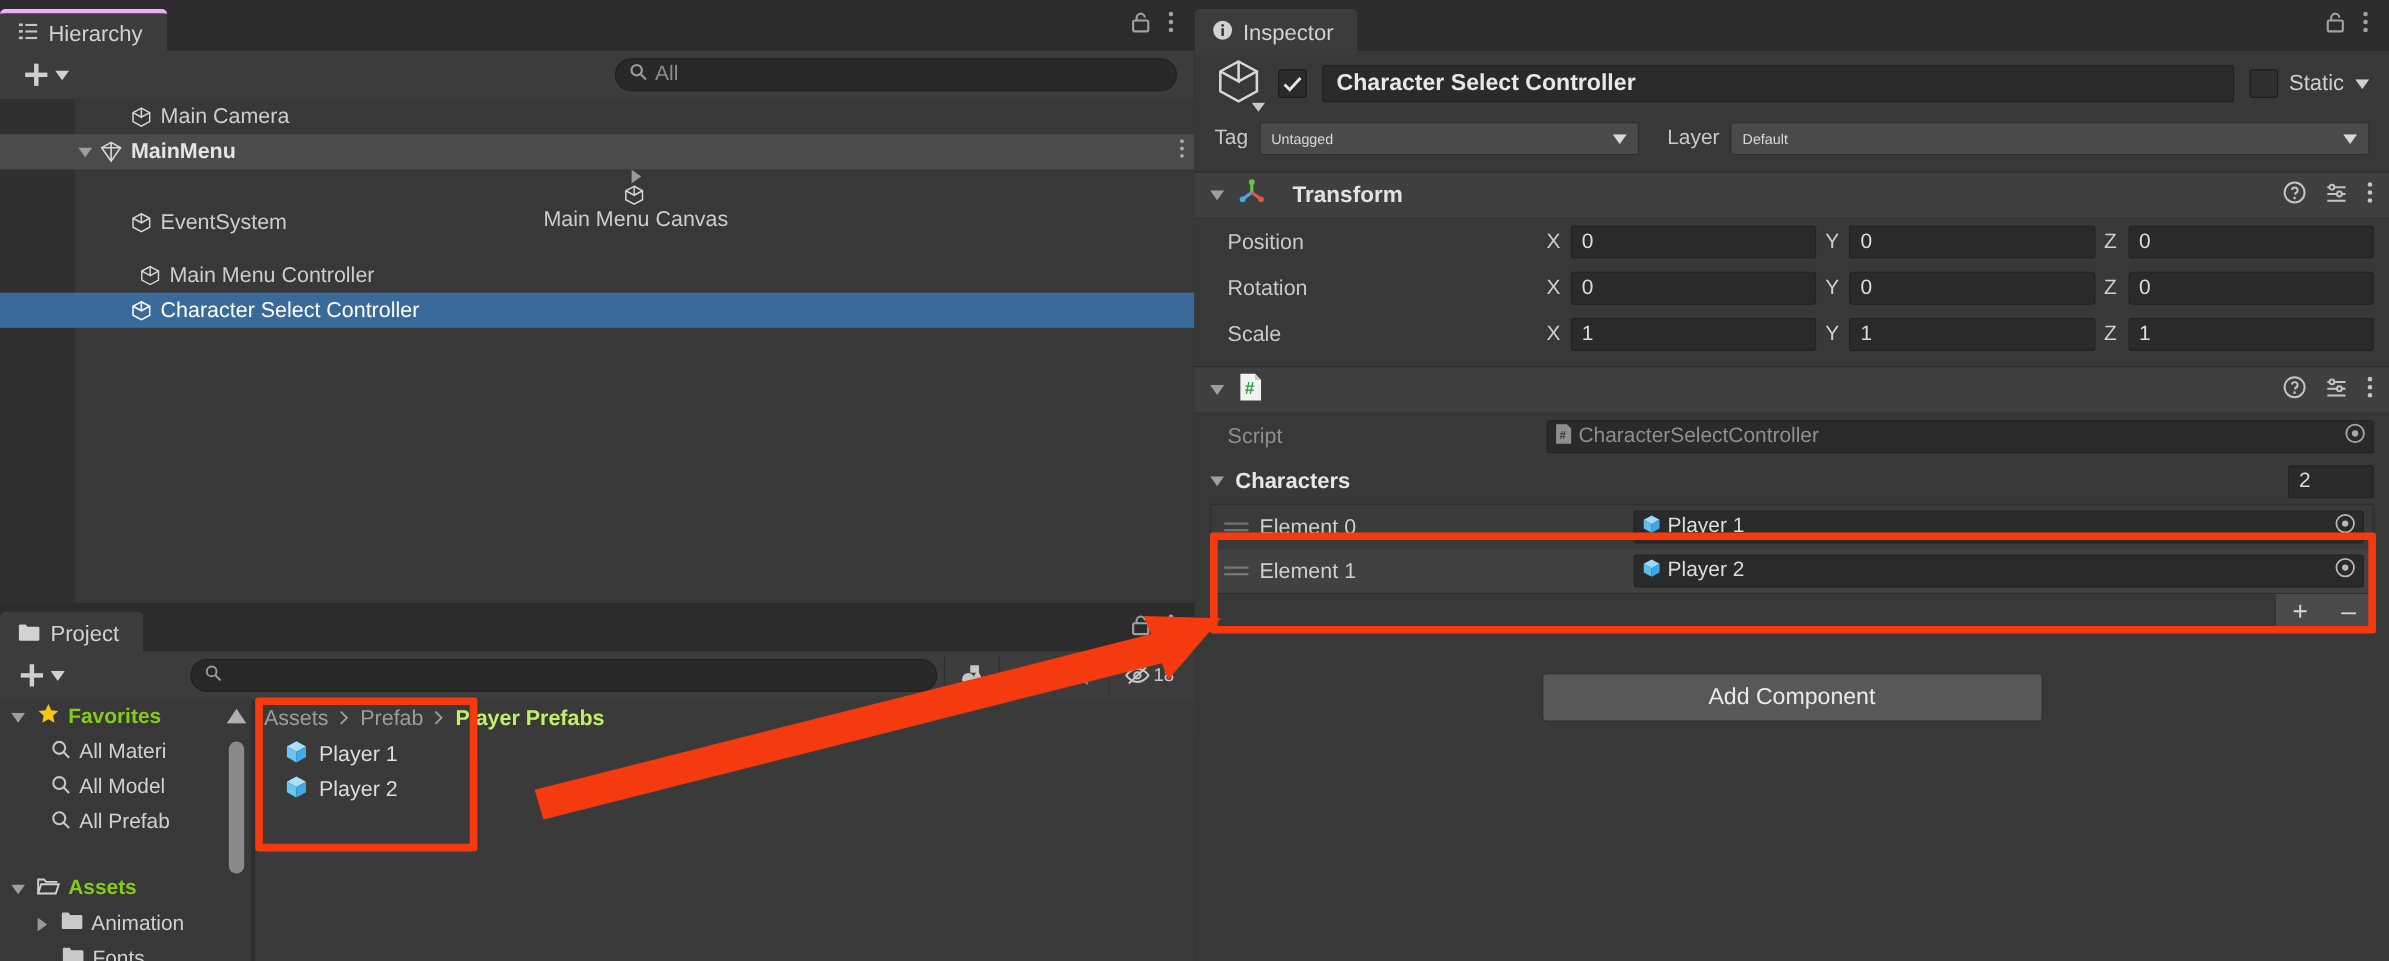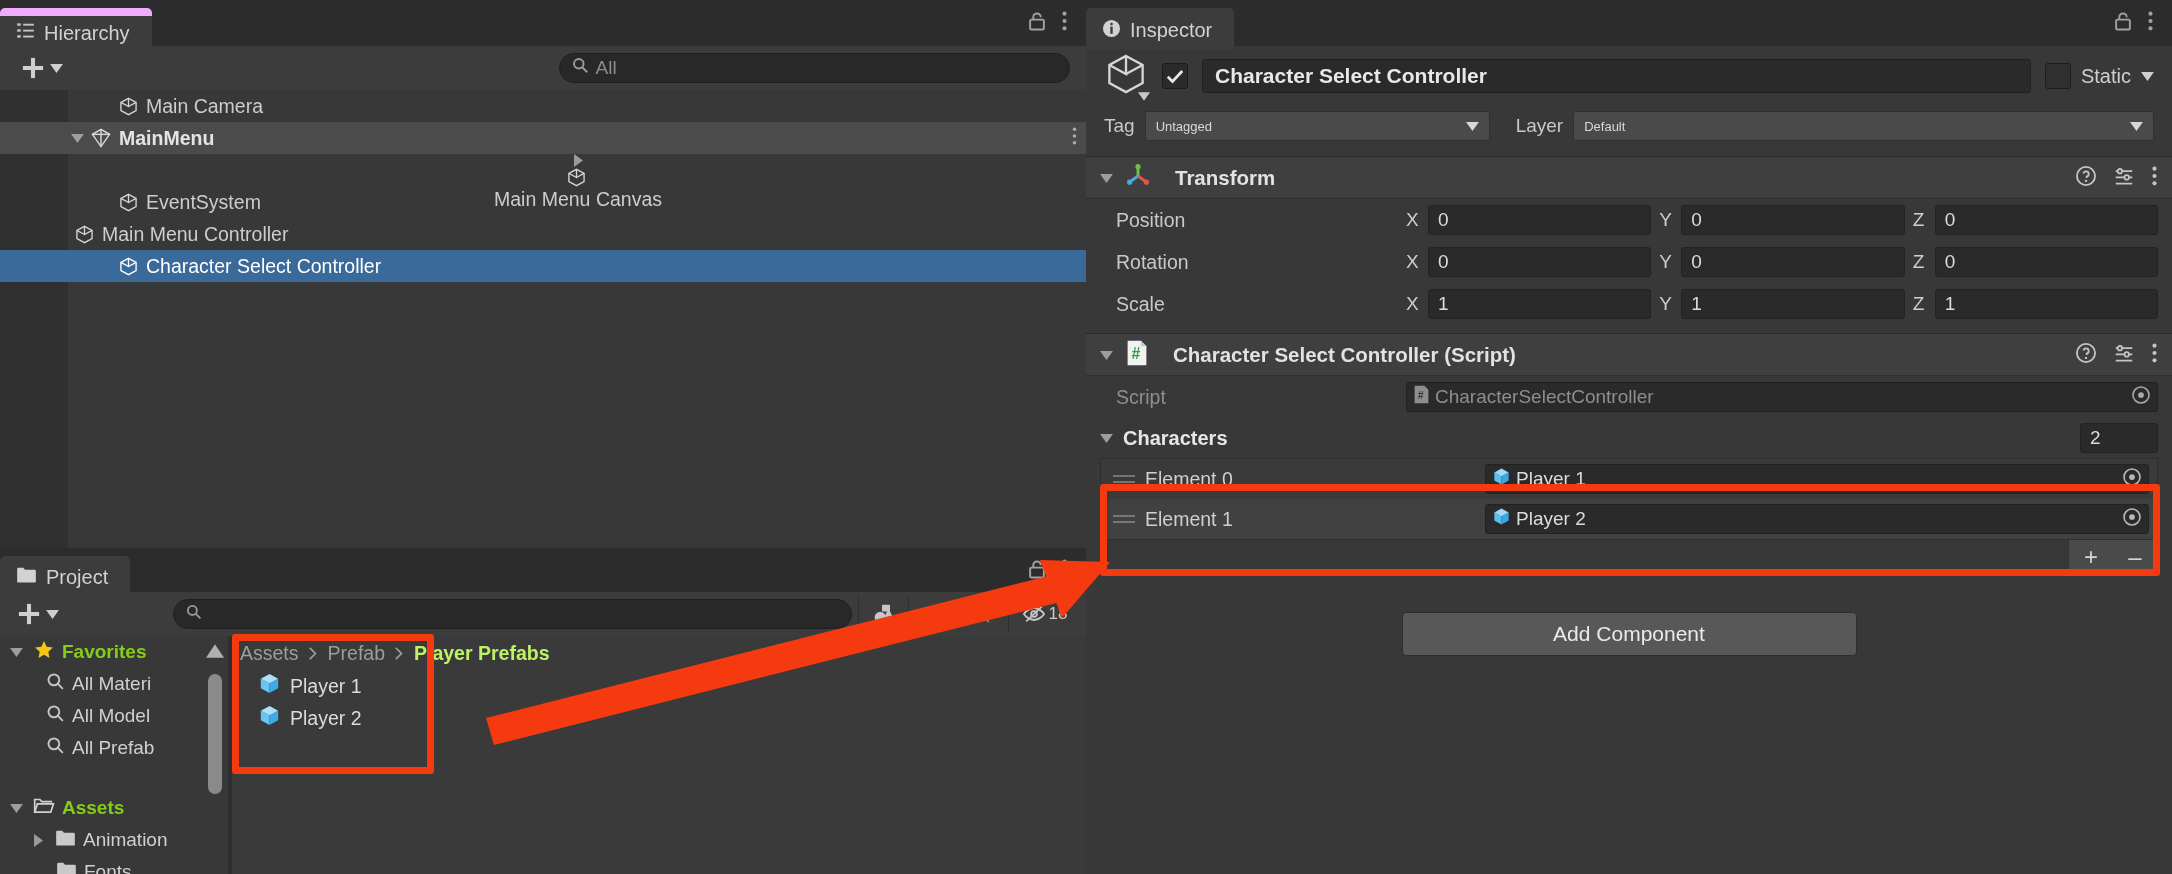--- a/index.html
+++ b/index.html
@@ -14,21 +14,21 @@
 
   
   .panel { position: absolute; background: #383838; }
   .tabstrip {
     height: 46px; background: #2c2c2c;
     display: flex; align-items: flex-end; position: relative;
   }
   .tab {
     height: 42px; display: flex; align-items: center; gap: 9px;
     padding: 0 22px 0 16px; background: #3c3c3c;
-    border-top: 8px solid #f0abfc;
+    border-top: 4px solid #f0abfc;
     border-top-left-radius: 5px; border-top-right-radius: 5px;
     color: #d2d2d2; font-size: 20px; position: relative; top: 4px;
   }
   .tab.noaccent { border-top: 3px solid transparent; }
   .tab-icons { margin-left: auto; display: flex; align-items: center; gap: 14px; padding: 0 18px 10px 0; }
 
   .toolbar { height: 44px; background: #3c3c3c; display: flex; align-items: center; padding: 0 10px; }
 
   .icon-lock, .icon-kebab { opacity: .75; }
 
@@ -295,21 +295,21 @@
         <span class="go-ico" style="margin-left:4px;">
           <svg width="21" height="21" viewBox="0 0 18 18" fill="none" stroke="#d6d6d6" stroke-width="1.15">
             <path d="M9 2 L15.5 5.5 L15.5 12.5 L9 16 L2.5 12.5 L2.5 5.5 Z"></path>
               <path d="M9 2 L9 9 L2.5 5.5"></path>
               <path d="M9 9 L15.5 5.5"></path>
           </svg>
         </span>
         <span>EventSystem</span>
       </div>
 
-      <div class="hrow" style="padding-left:52px;">
+      <div class="hrow" style="padding-left:104px;margin-top:16px;">
         <span class="tw"></span>
         <span class="go-ico" style="margin-left:4px;">
           <svg width="21" height="21" viewBox="0 0 18 18" fill="none" stroke="#d6d6d6" stroke-width="1.15">
             <path d="M9 2 L15.5 5.5 L15.5 12.5 L9 16 L2.5 12.5 L2.5 5.5 Z"></path>
               <path d="M9 2 L9 9 L2.5 5.5"></path>
               <path d="M9 9 L15.5 5.5"></path>
           </svg>
         </span>
         <span>Main Menu Controller</span>
       </div>
@@ -499,21 +499,20 @@
         <span><svg width="13" height="9" viewBox="0 0 10 7">
               <path d="M0 0h10L5 7z" fill="#9e9e9e"></path>
             </svg></span>
         <span>
           <svg width="24" height="26" viewBox="0 0 16 18">
             <path d="M1.5 0.6h9.2l3.8 3.8v13H1.5z" fill="#f2f2f2"></path>
             <path d="M10.7 0.6l3.8 3.8h-3.8z" fill="#c9c9c9"></path>
             <text x="7.3" y="13.2" font-size="11" font-weight="bold" fill="#2f9e44" text-anchor="middle" font-family="Liberation Sans, sans-serif">#</text>
           </svg>
         </span>
-        <span class="comp-title" style="margin-left:12px;">Character Select Controller (Script)</span>
         <span class="hicons">
           <span><svg width="22" height="22" viewBox="0 0 16 16" fill="none" stroke="#c5c5c5" stroke-width="1.3">
                 <circle cx="8" cy="8" r="6.6"></circle>
                 <path d="M6.2 6.2a1.9 1.9 0 1 1 2.3 2.2v1.1"></path>
                 <circle cx="8" cy="11.6" r=".85" fill="#c5c5c5" stroke="none"></circle>
               </svg></span>
           <span><svg width="22" height="22" viewBox="0 0 16 16" stroke="#c5c5c5" stroke-width="1.3">
                 <path d="M2 4.5h12M2 9h12M2 13.5h12"></path>
                 <circle cx="5" cy="4.5" r="1.6" fill="#3f3f3f"></circle>
                 <circle cx="10" cy="9" r="1.6" fill="#3f3f3f"></circle>

